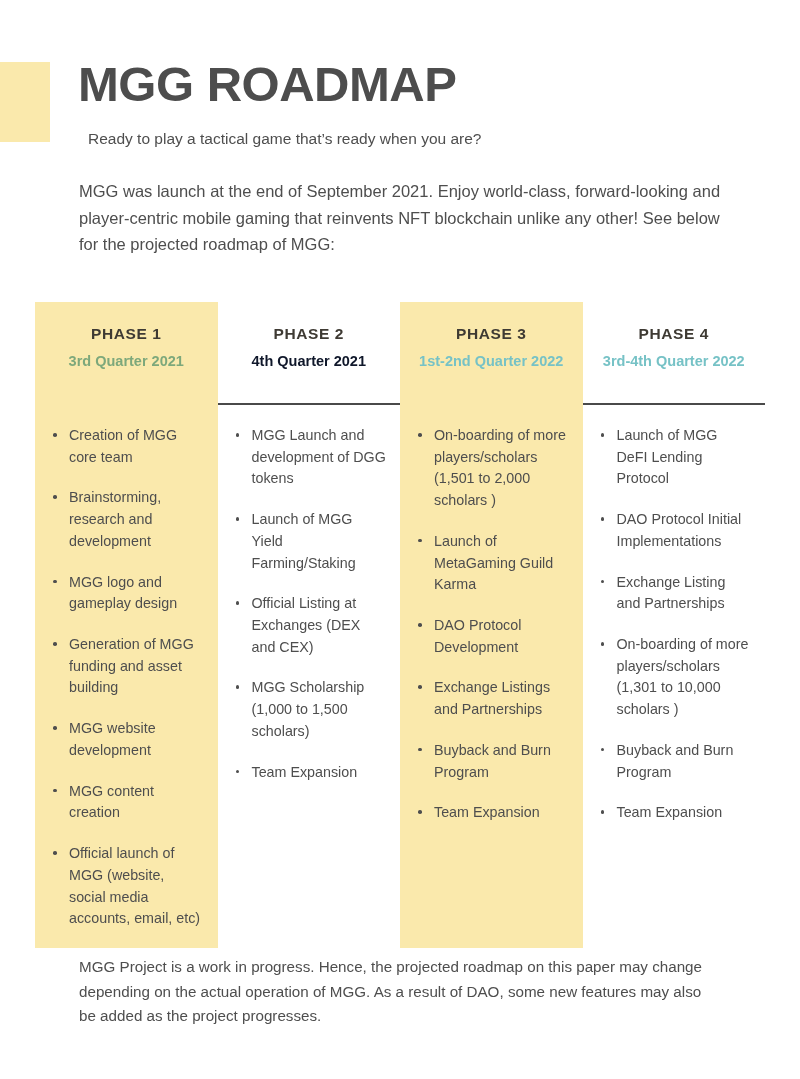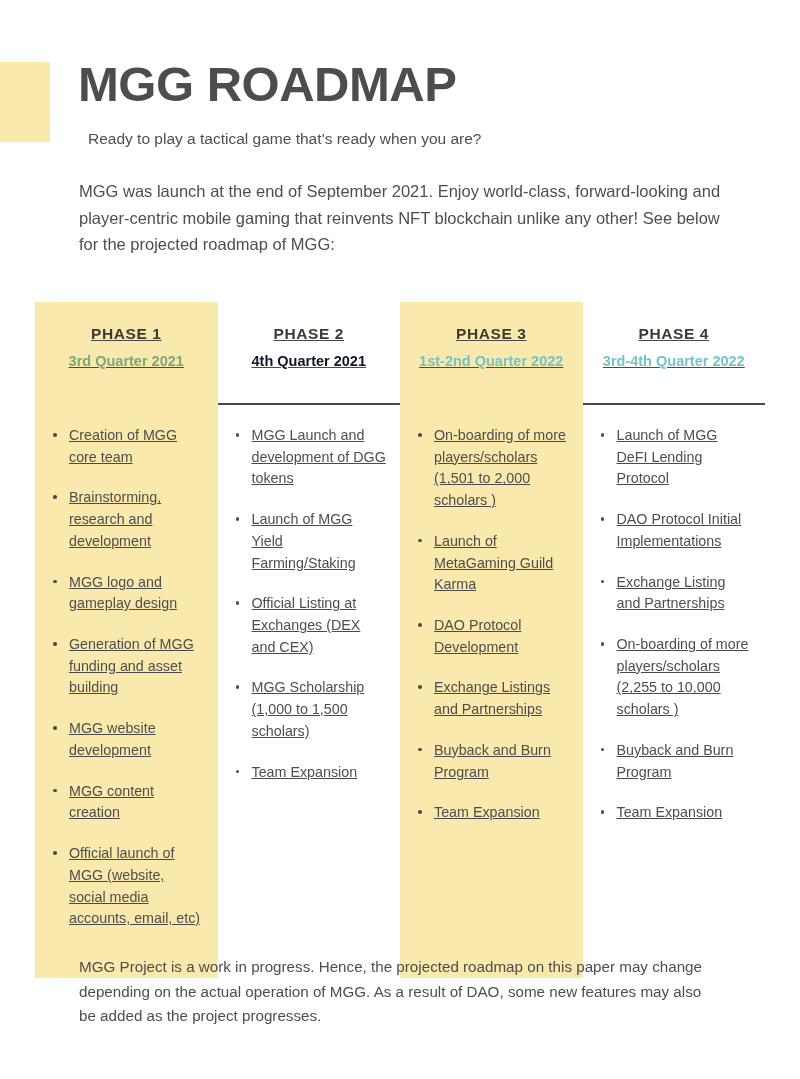--- a/index.html
+++ b/index.html
@@ -57,21 +57,20 @@
   
   .roadmap {
     position: absolute;
     left: 35px;
     top: 302px;
     width: 730px;
   }
   .cols {
     display: flex;
     align-items: stretch;
-    text-decoration: underline;
   }
   .col {
     width: 25%;
     box-sizing: border-box;
     position: relative;
   }
   .col.shaded {
     background: #fae9ac;
   }
   .col-head {
@@ -95,21 +94,21 @@
   }
   .head-rule {
     height: 1.5px;
     background: #4a4a4a;
     width: 730px;
     position: absolute;
     left: 0;
     top: 101px;
   }
   .col-body {
-    padding: 22px 14px 48px 12px;
+    padding: 22px 14px 18px 12px;
   }
   ul.items {
     list-style: none;
     margin: 0;
     padding: 0;
   }
   ul.items li {
     position: relative;
     padding-left: 22px;
     font-size: 14.3px;
@@ -209,21 +208,21 @@
     <div class="col">
       <div class="col-head">
         <div class="phase-name">PHASE 4</div>
         <div class="phase-period" id="p3" style="color: rgb(118, 194, 198);">3rd-4th Quarter 2022</div>
       </div>
       <div class="col-body">
         <ul class="items" id="list3">
             <li>Launch of MGG DeFI Lending Protocol</li>
             <li>DAO Protocol Initial Implementations</li>
             <li>Exchange Listing and Partnerships</li>
-            <li>On-boarding of more players/scholars (2,255 to 10,000 scholars )</li>
+            <li>On-boarding of more players/scholars (1,301 to 10,000 scholars )</li>
             <li>Buyback and Burn Program</li>
             <li>Team Expansion</li>
           </ul>
       </div>
     </div>
 
   </div>
 </div>
 
 <div class="footnote">MGG Project is a work in progress. Hence, the projected roadmap on this paper may change depending on the actual operation of MGG. As a result of DAO, some new features may also be added as the project progresses.</div>

